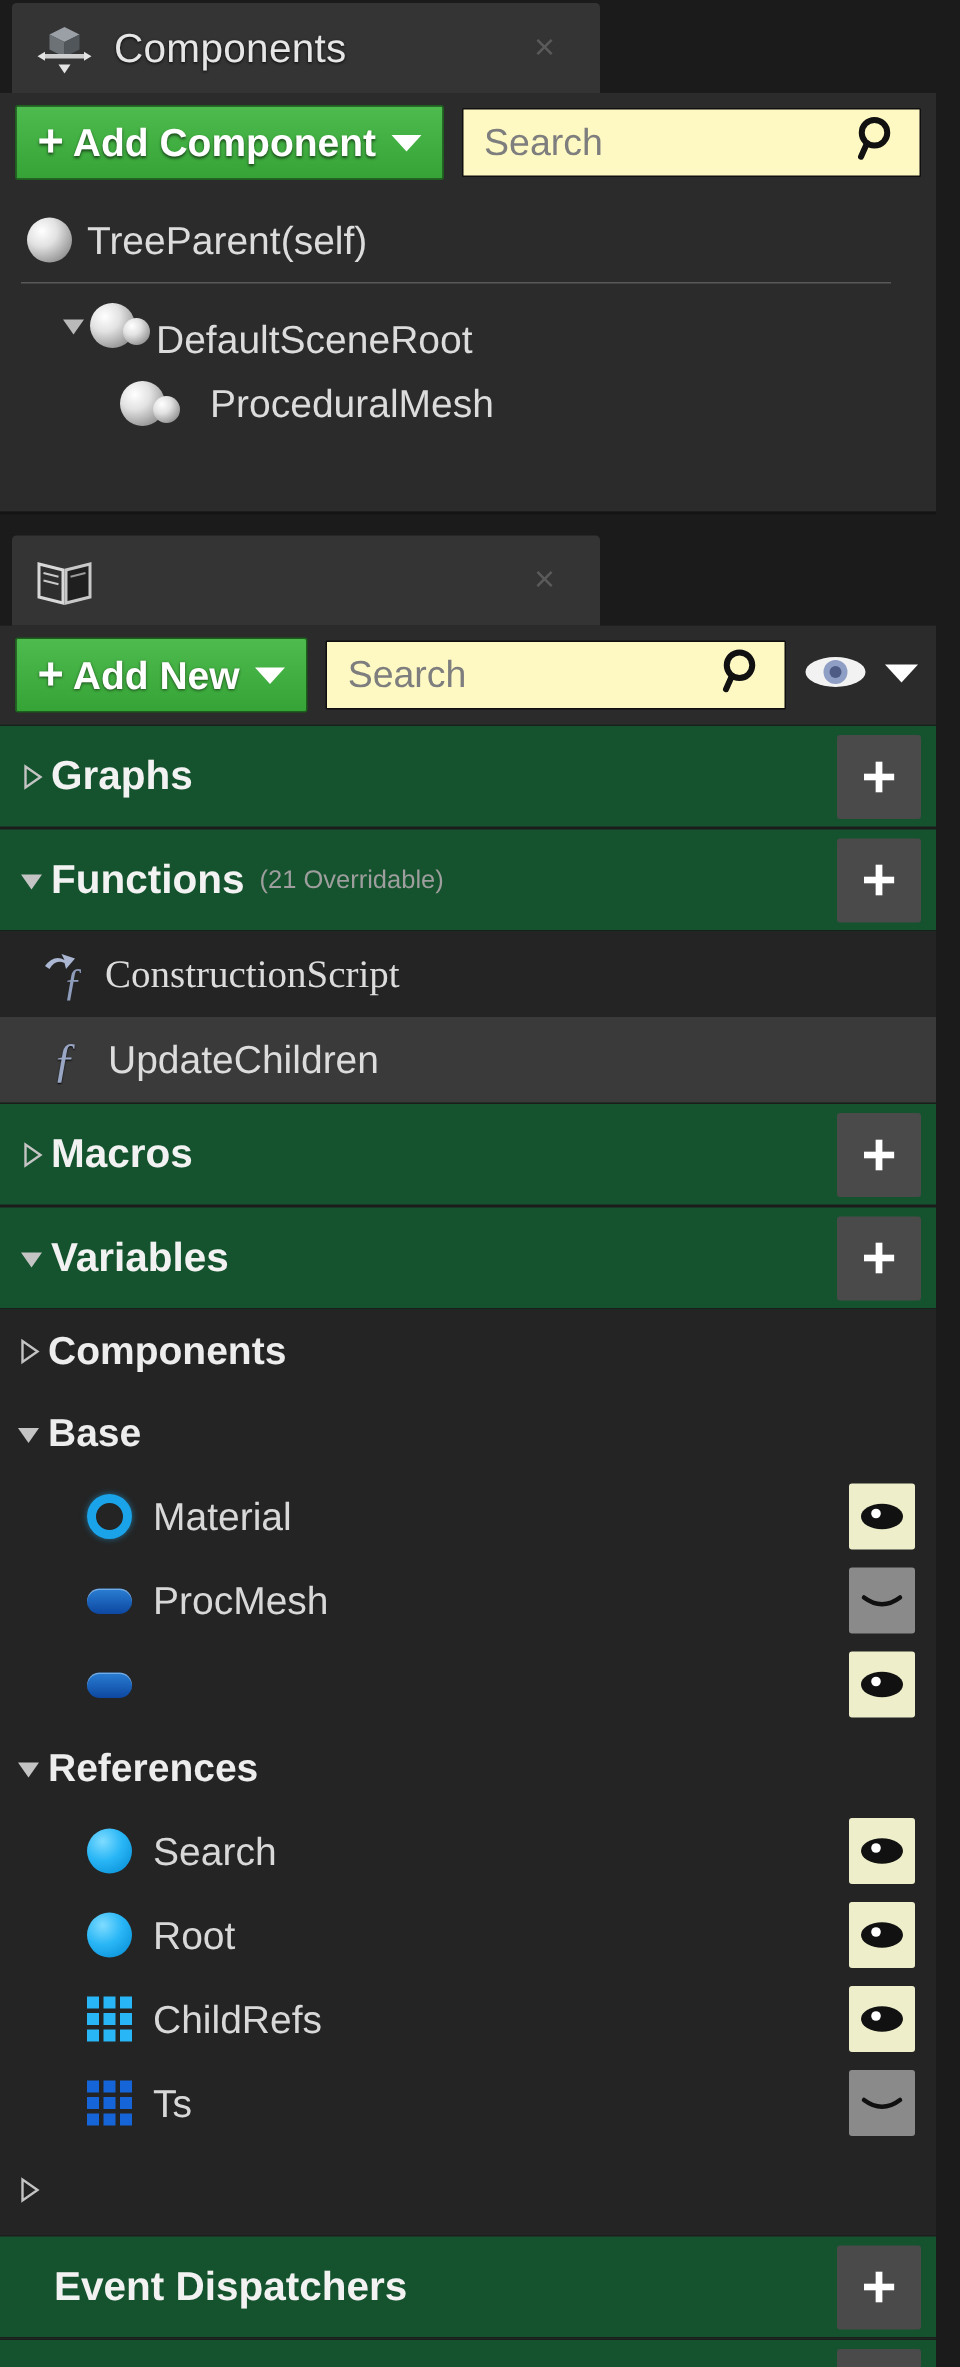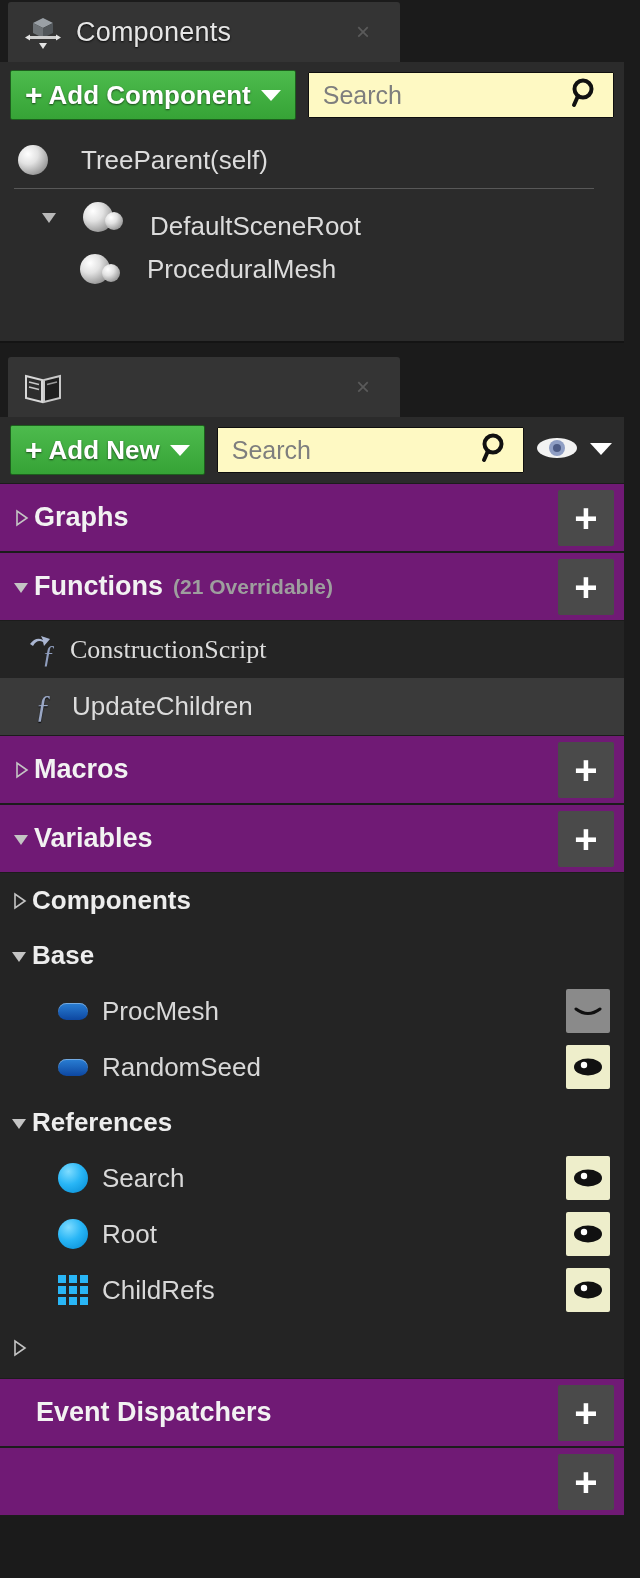--- a/index.html
+++ b/index.html
@@ -50,43 +50,43 @@
   .searchbox{
     flex:1;height:46px;background:#fef9c3;border:1px solid #0f0f0f;
     display:flex;align-items:center;margin-left:12px;box-sizing:border-box;
     position:relative;border-radius:1px;
   }
   .searchbox .ph{color:#7e7e7e;font-size:25px;padding-left:14px;}
   .search-icon{position:absolute;right:12px;top:50%;transform:translateY(-50%);}
 
   
   .ctree{background:#2b2b2b;padding-top:6px;}
-  .crow{display:flex;align-items:center;height:52px;padding-left:18px;gap:23px;}
+  .crow{display:flex;align-items:center;height:52px;padding-left:18px;}
   .crow .cname{color:#dcdcdc;font-size:26px;margin-left:10px;}
   .csep{height:1px;background:#585858;margin:2px 30px 2px 14px;}
   .sphere{
     width:30px;height:30px;border-radius:50%;flex:none;
     background:radial-gradient(circle at 33% 30%,#ffffff 0%,#e2e2e2 35%,#9a9a9a 75%,#6d6d6d 100%);
   }
   .sphere.small{width:18px;height:18px;margin-left:-8px;margin-top:10px;}
   .sphere-pair{display:flex;align-items:flex-start;flex:none;}
 
   
   .exp{width:22px;height:22px;flex:none;position:relative;}
   .exp svg{display:block;}
 
   
   .mb{background:#242424;}
   .sec{
     height:67px;display:flex;align-items:center;
-    background:#701a75;border-top:1px solid #1c1c1c;border-bottom:1px solid #1c1c1c;
+    background:#14532d;border-top:1px solid #1c1c1c;border-bottom:1px solid #1c1c1c;
     padding-left:10px;position:relative;
   }
   .sec .sec-title{color:#f2f2f2;font-size:27px;font-weight:bold;margin-left:2px;}
-  .sec .sec-sub{color:#9e9e9e;font-size:21px;margin-left:10px;font-weight:bold;text-align:right;}
+  .sec .sec-sub{color:#9e9e9e;font-size:17px;margin-left:10px;font-weight:normal;text-align:right;}
   .plusbtn{
     position:absolute;right:10px;top:50%;transform:translateY(-50%);
     width:56px;height:56px;background:#4a4a4a;border-radius:2px;
     display:flex;align-items:center;justify-content:center;
   }
   .plusbtn .g{color:#fff;font-size:40px;line-height:34px;font-weight:bold;}
 
   .item{height:57px;display:flex;align-items:center;padding-left:26px;position:relative;}
   .item.sel{background:#3a3a3a;}
   .item .iname{color:#dcdcdc;font-size:26px;margin-left:12px;}
@@ -197,21 +197,21 @@
             <span class="sphere small"></span>
         </span>
         <span class="cname" style="margin-left:4px;margin-top:18px;">DefaultSceneRoot</span>
       </div>
 
       <div class="crow" style="padding-left:80px;">
         <span class="sphere-pair">
           <span class="sphere"></span>
             <span class="sphere small"></span>
         </span>
-        <span class="cname" style="margin-left:4px;">ProceduralMesh</span>
+        <span class="cname" style="margin-left:20px;">ProceduralMesh</span>
       </div>
 
       <div style="height:46px;"></div>
     </div>
   </div>
 
   <div class="divider-strong"></div>
   <div style="height:12px;background:#1b1b1b;"></div>
 
   <div class="panel mb">
@@ -335,34 +335,43 @@
 
     <div class="cat">
       <span class="exp">
         <svg width="22" height="22" viewBox="0 0 22 22">
           <polygon points="4,7 18,7 11,17" fill="#c4c4c4"></polygon>
         </svg>
       </span>
       <span class="cat-title">Base</span>
     </div>
 
+    <div class="var">
+      <span class="pip ring"></span>
+      <span class="vname">Material</span>
+      <span class="eye on">
+        <svg width="34" height="24" viewBox="0 0 34 24">
+          <ellipse cx="17" cy="12" rx="14" ry="8.5" fill="#111"></ellipse>
+          <circle cx="13" cy="10" r="3.2" fill="#fff"></circle>
+        </svg>
+      </span>
+    </div>
 
     <div class="var">
       <span class="pip pill"></span>
       <span class="vname">ProcMesh</span>
       <span class="eye off">
         <svg width="34" height="24" viewBox="0 0 34 24">
           <path d="M5 10 q12 9 24 0" fill="none" stroke="#101010" stroke-width="3" stroke-linecap="round"></path>
         </svg>
       </span>
     </div>
 
     <div class="var">
       <span class="pip pill"></span>
-      <span class="vname">RandomSeed</span>
       <span class="eye on">
         <svg width="34" height="24" viewBox="0 0 34 24">
           <ellipse cx="17" cy="12" rx="14" ry="8.5" fill="#111"></ellipse>
           <circle cx="13" cy="10" r="3.2" fill="#fff"></circle>
         </svg>
       </span>
     </div>
 
     <div class="cat">
       <span class="exp">
@@ -409,20 +418,39 @@
       </span>
       <span class="vname">ChildRefs</span>
       <span class="eye on">
         <svg width="34" height="24" viewBox="0 0 34 24">
           <ellipse cx="17" cy="12" rx="14" ry="8.5" fill="#111"></ellipse>
           <circle cx="13" cy="10" r="3.2" fill="#fff"></circle>
         </svg>
       </span>
     </div>
 
+    <div class="var">
+      <span class="pip grid dark">
+        <i></i>
+          <i></i>
+          <i></i>
+          <i></i>
+          <i></i>
+          <i></i>
+          <i></i>
+          <i></i>
+          <i></i>
+      </span>
+      <span class="vname">Ts</span>
+      <span class="eye off">
+        <svg width="34" height="24" viewBox="0 0 34 24">
+          <path d="M5 10 q12 9 24 0" fill="none" stroke="#101010" stroke-width="3" stroke-linecap="round"></path>
+        </svg>
+      </span>
+    </div>
 
     <div class="cat" style="height:60px;">
       <span class="exp">
         <svg width="22" height="22" viewBox="0 0 22 22">
           <polygon points="7,4 7,18 17,11" fill="none" stroke="#c4c4c4" stroke-width="1.6"></polygon>
         </svg>
       </span>
     </div>
 
     <div class="sec" style="padding-left:34px;">

